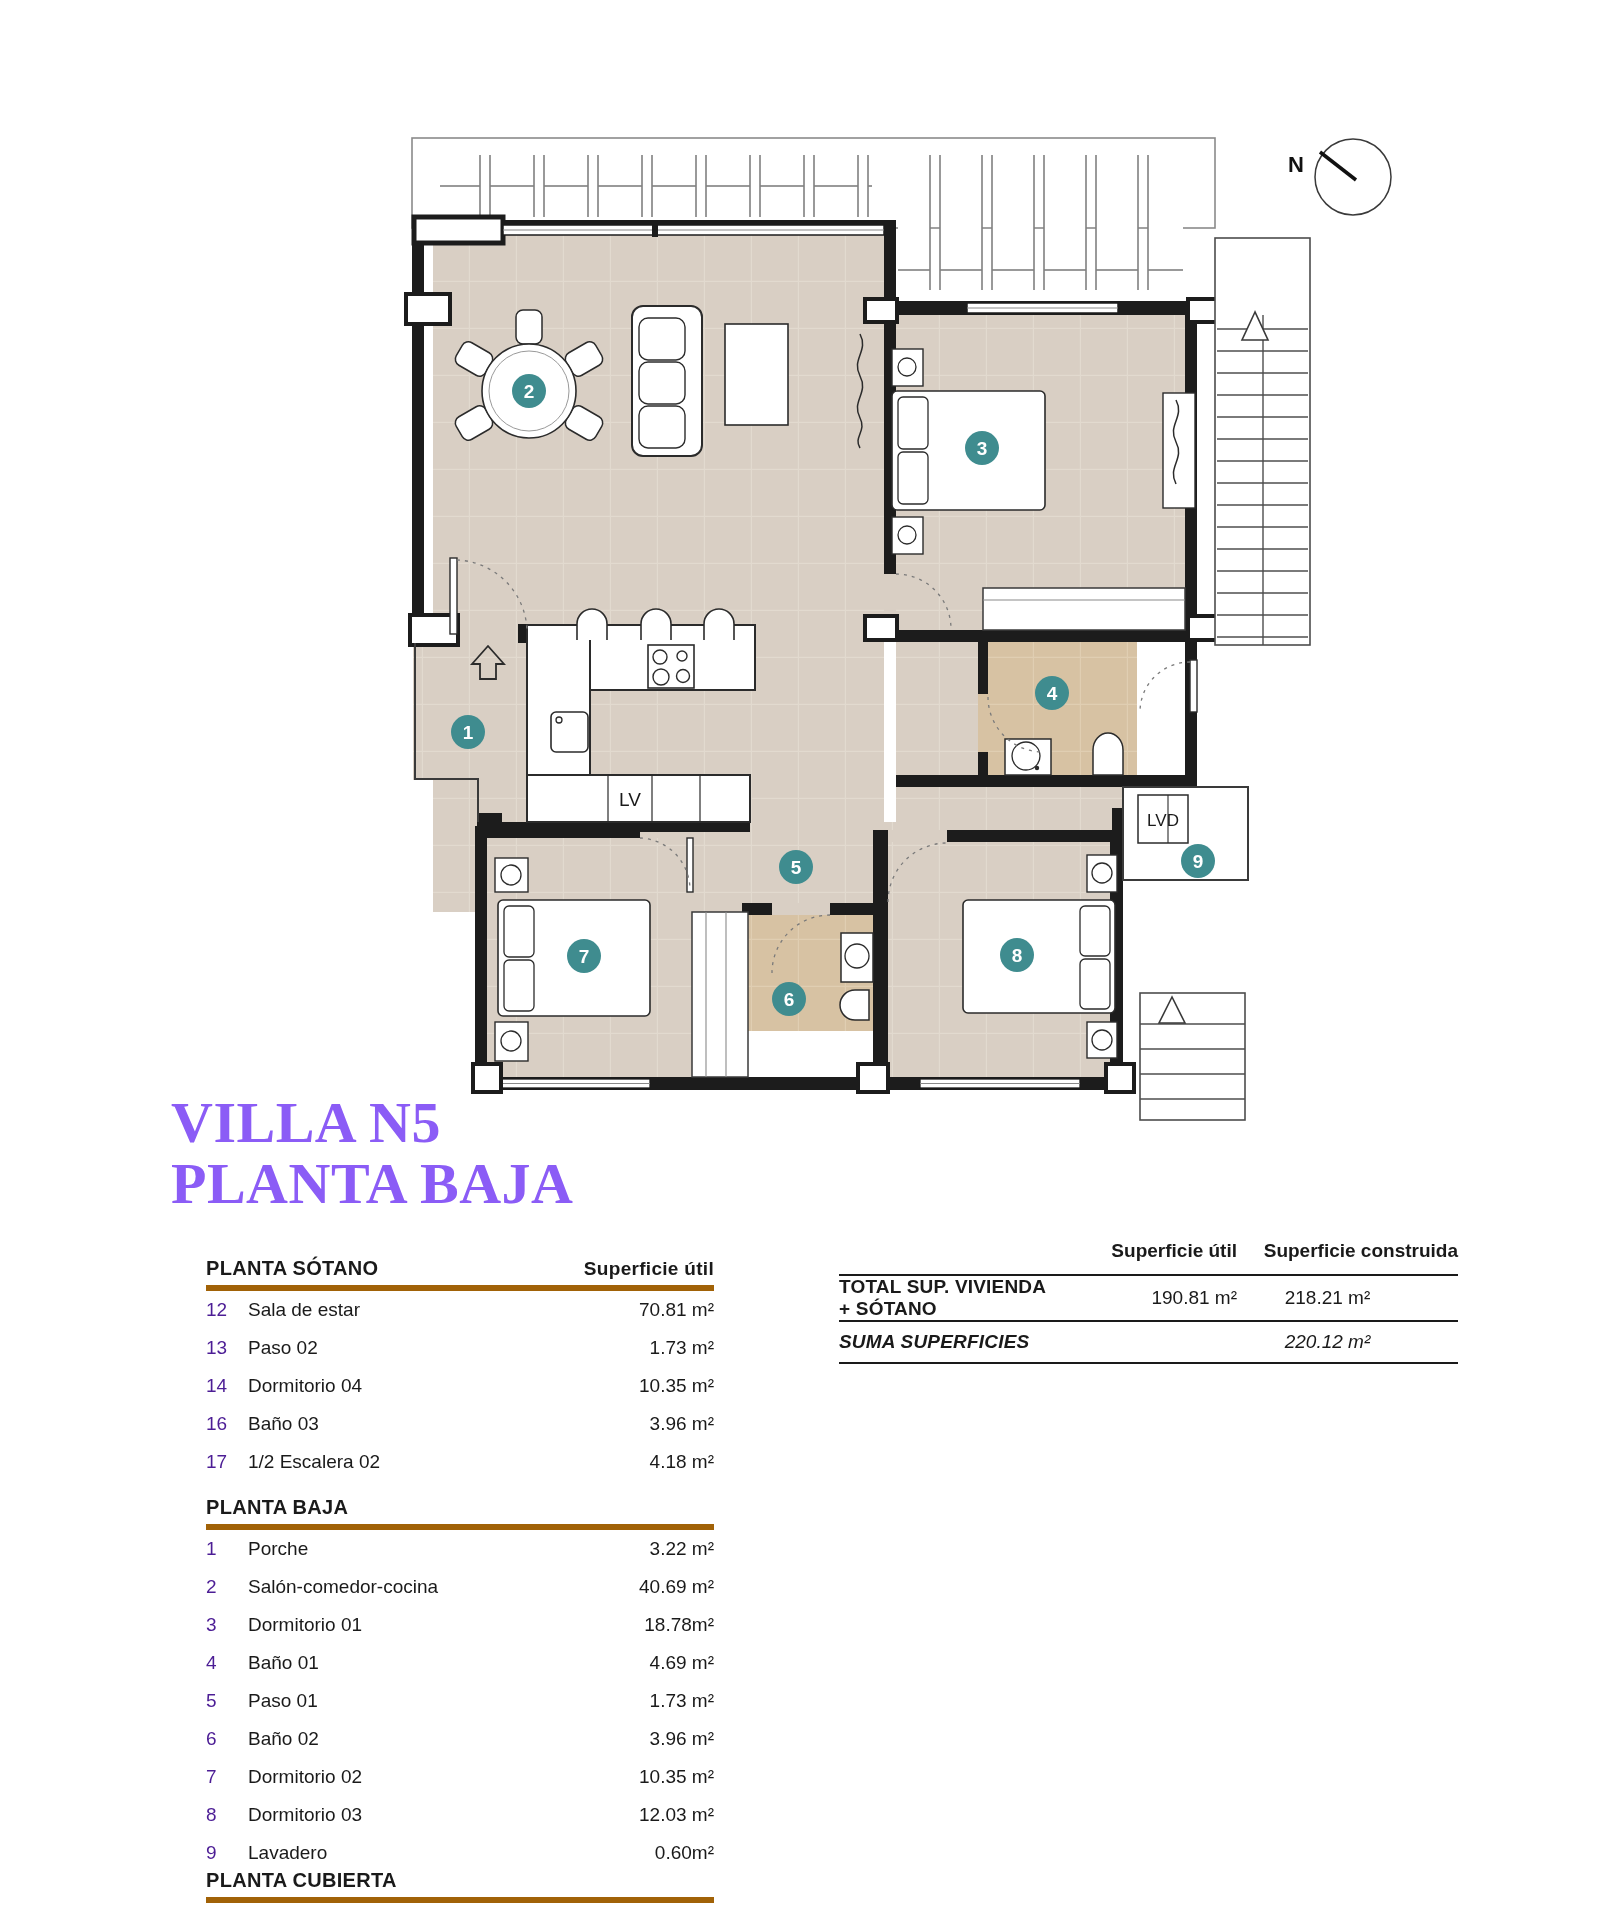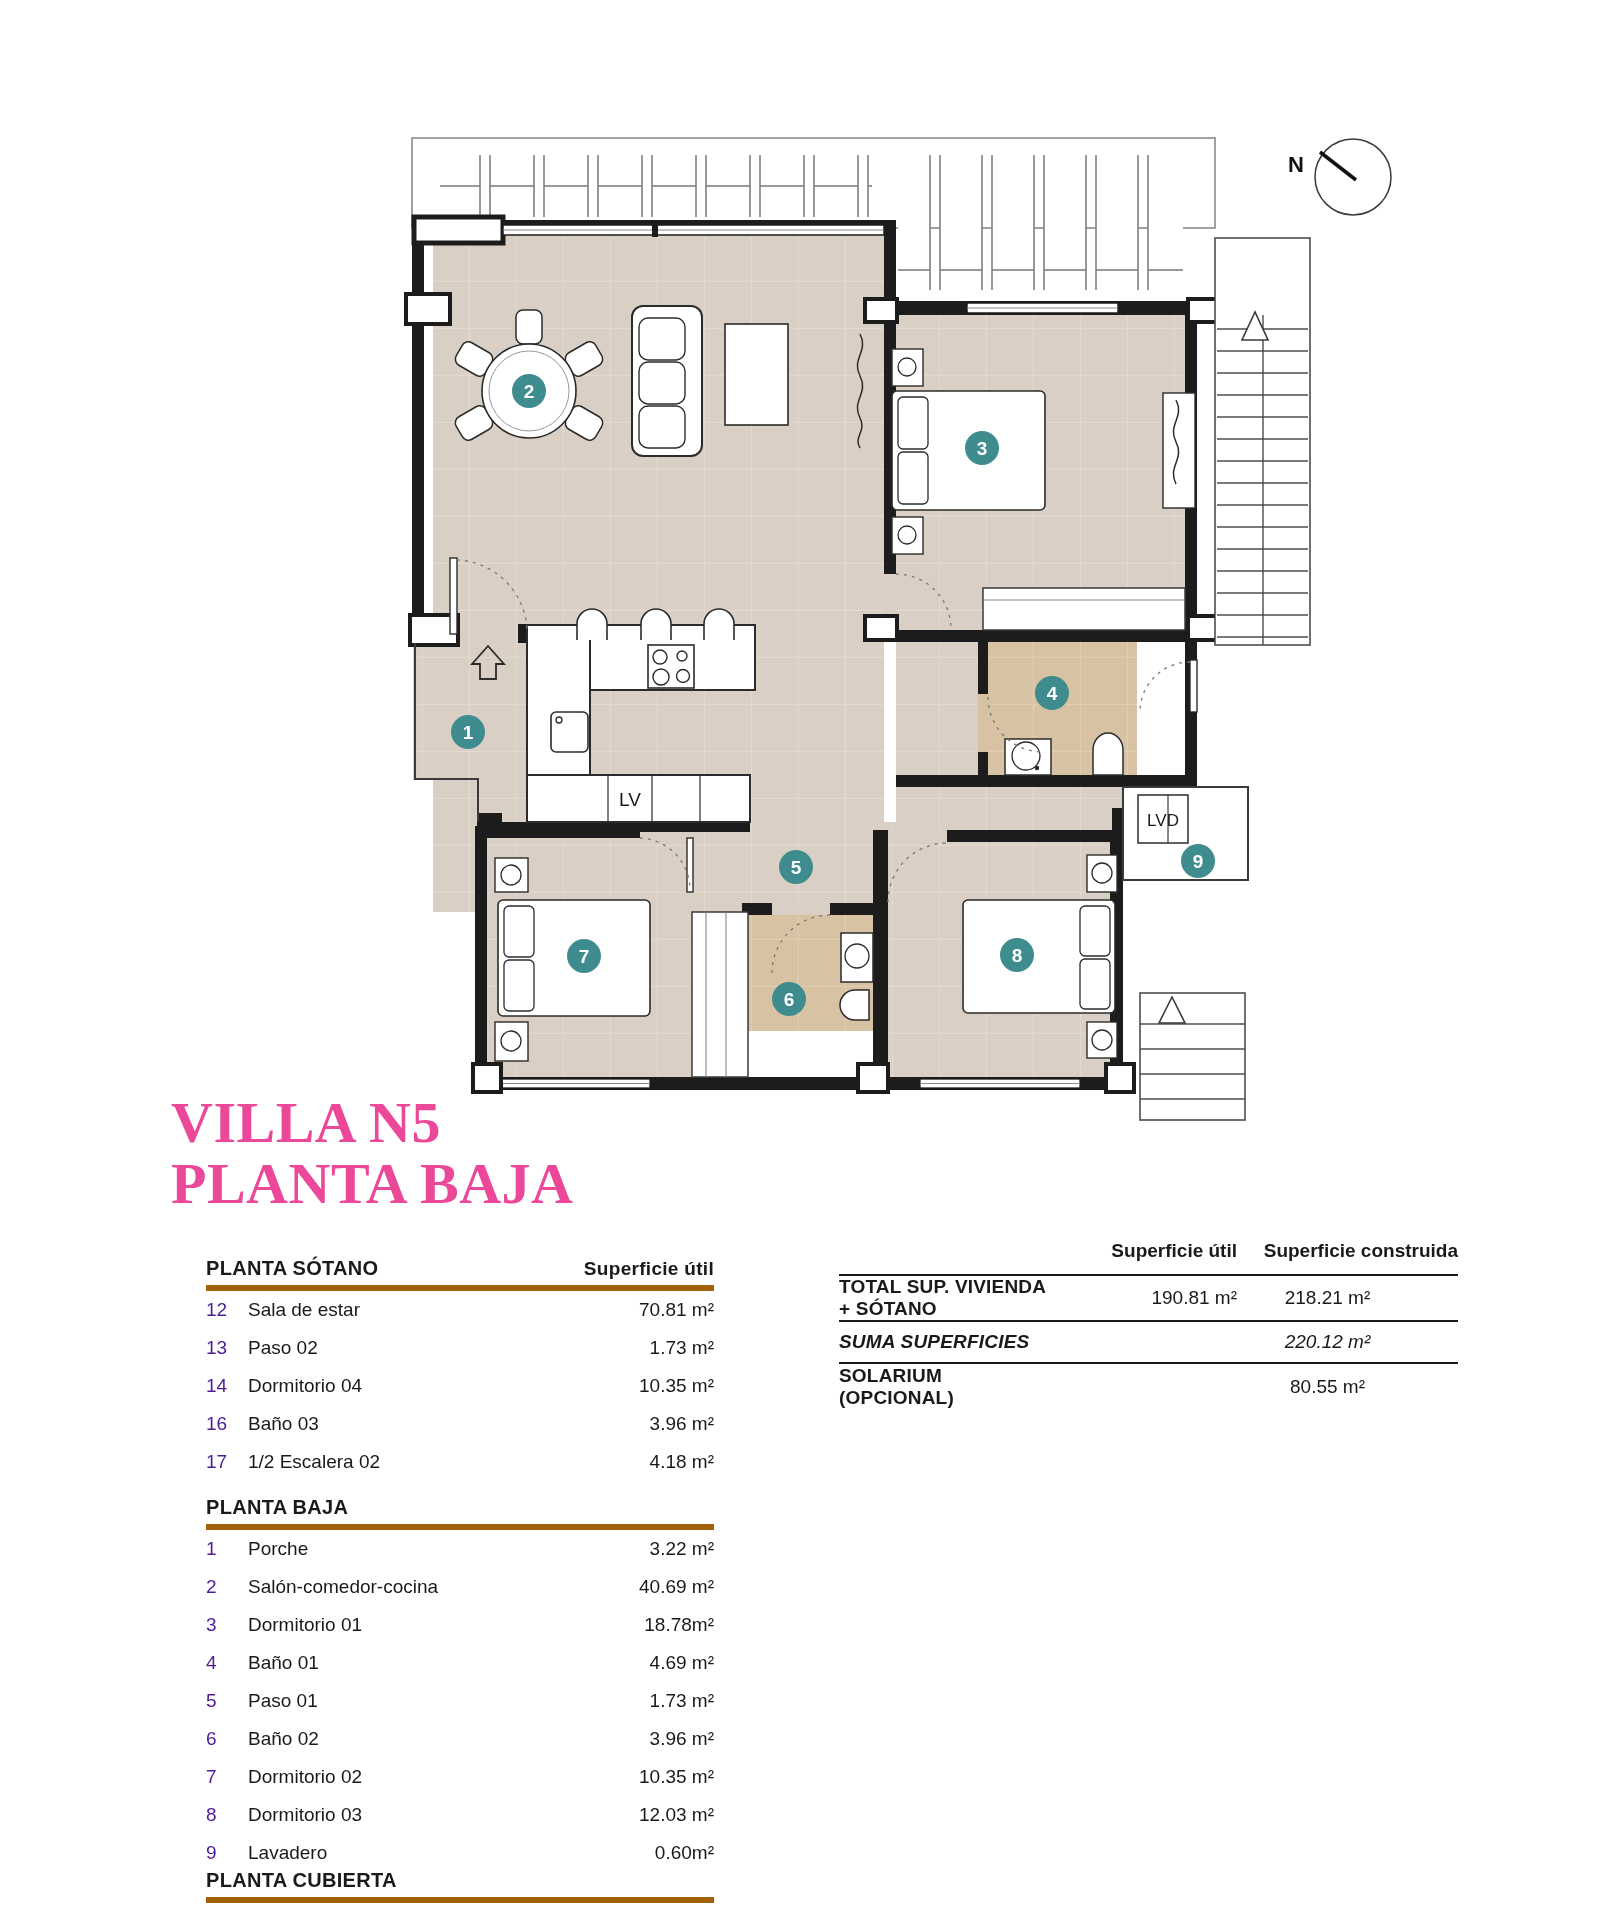--- a/index.html
+++ b/index.html
@@ -1,21 +1,21 @@
 <!DOCTYPE html>
 <html><head>
 <meta charset="utf-8">
 <style>
   html,body{margin:0;padding:0;background:#fff;}
   .page{position:relative;width:1614px;height:1920px;background:#ffffff;overflow:hidden;
         font-family:"Liberation Sans",sans-serif;color:#1a1a1a;}
   .plan-svg{position:absolute;left:0;top:0;}
   
   .title{position:absolute;left:171px;top:1092px;font-family:"Liberation Serif",serif;
-         font-weight:bold;font-size:58px;line-height:61px;color:#ec4899;letter-spacing:.5px;}
+         font-weight:bold;font-size:58px;line-height:61px;color:#8b5cf6;letter-spacing:.5px;}
   
   .ltable{position:absolute;left:206px;top:1240px;width:508px;font-size:19px;}
   .sechead{display:flex;justify-content:space-between;align-items:flex-end;
            height:40px;border-bottom:6px solid #a16207;font-weight:bold;
            padding-bottom:5px;font-size:20px;letter-spacing:.3px;}
   .sechead .vh{font-size:19px;}
   .sechead.mid{height:38px;}
   .sechead.end{height:20px;}
   .lrow{display:grid;grid-template-columns:42px 1fr auto;height:38px;align-items:center;}
   .lrow .num{color:#4c1d95;}
@@ -414,20 +414,15 @@
     <div class="rrow r1">
       <span class="lbl">TOTAL SUP. VIVIENDA + SÓTANO</span>
       <span class="util">190.81  m²</span>
       <span class="built">218.21 m²</span>
     </div>
     <div class="rrow r3">
       <span class="lbl">SUMA SUPERFICIES</span>
       <span class="util"></span>
       <span class="built">220.12 m²</span>
     </div>
-    <div class="rrow r4">
-      <span class="lbl">SOLARIUM (OPCIONAL)</span>
-      <span class="util"></span>
-      <span class="built">80.55 m²</span>
-    </div>
   </div>
 
 </div>
 
 </body></html>

